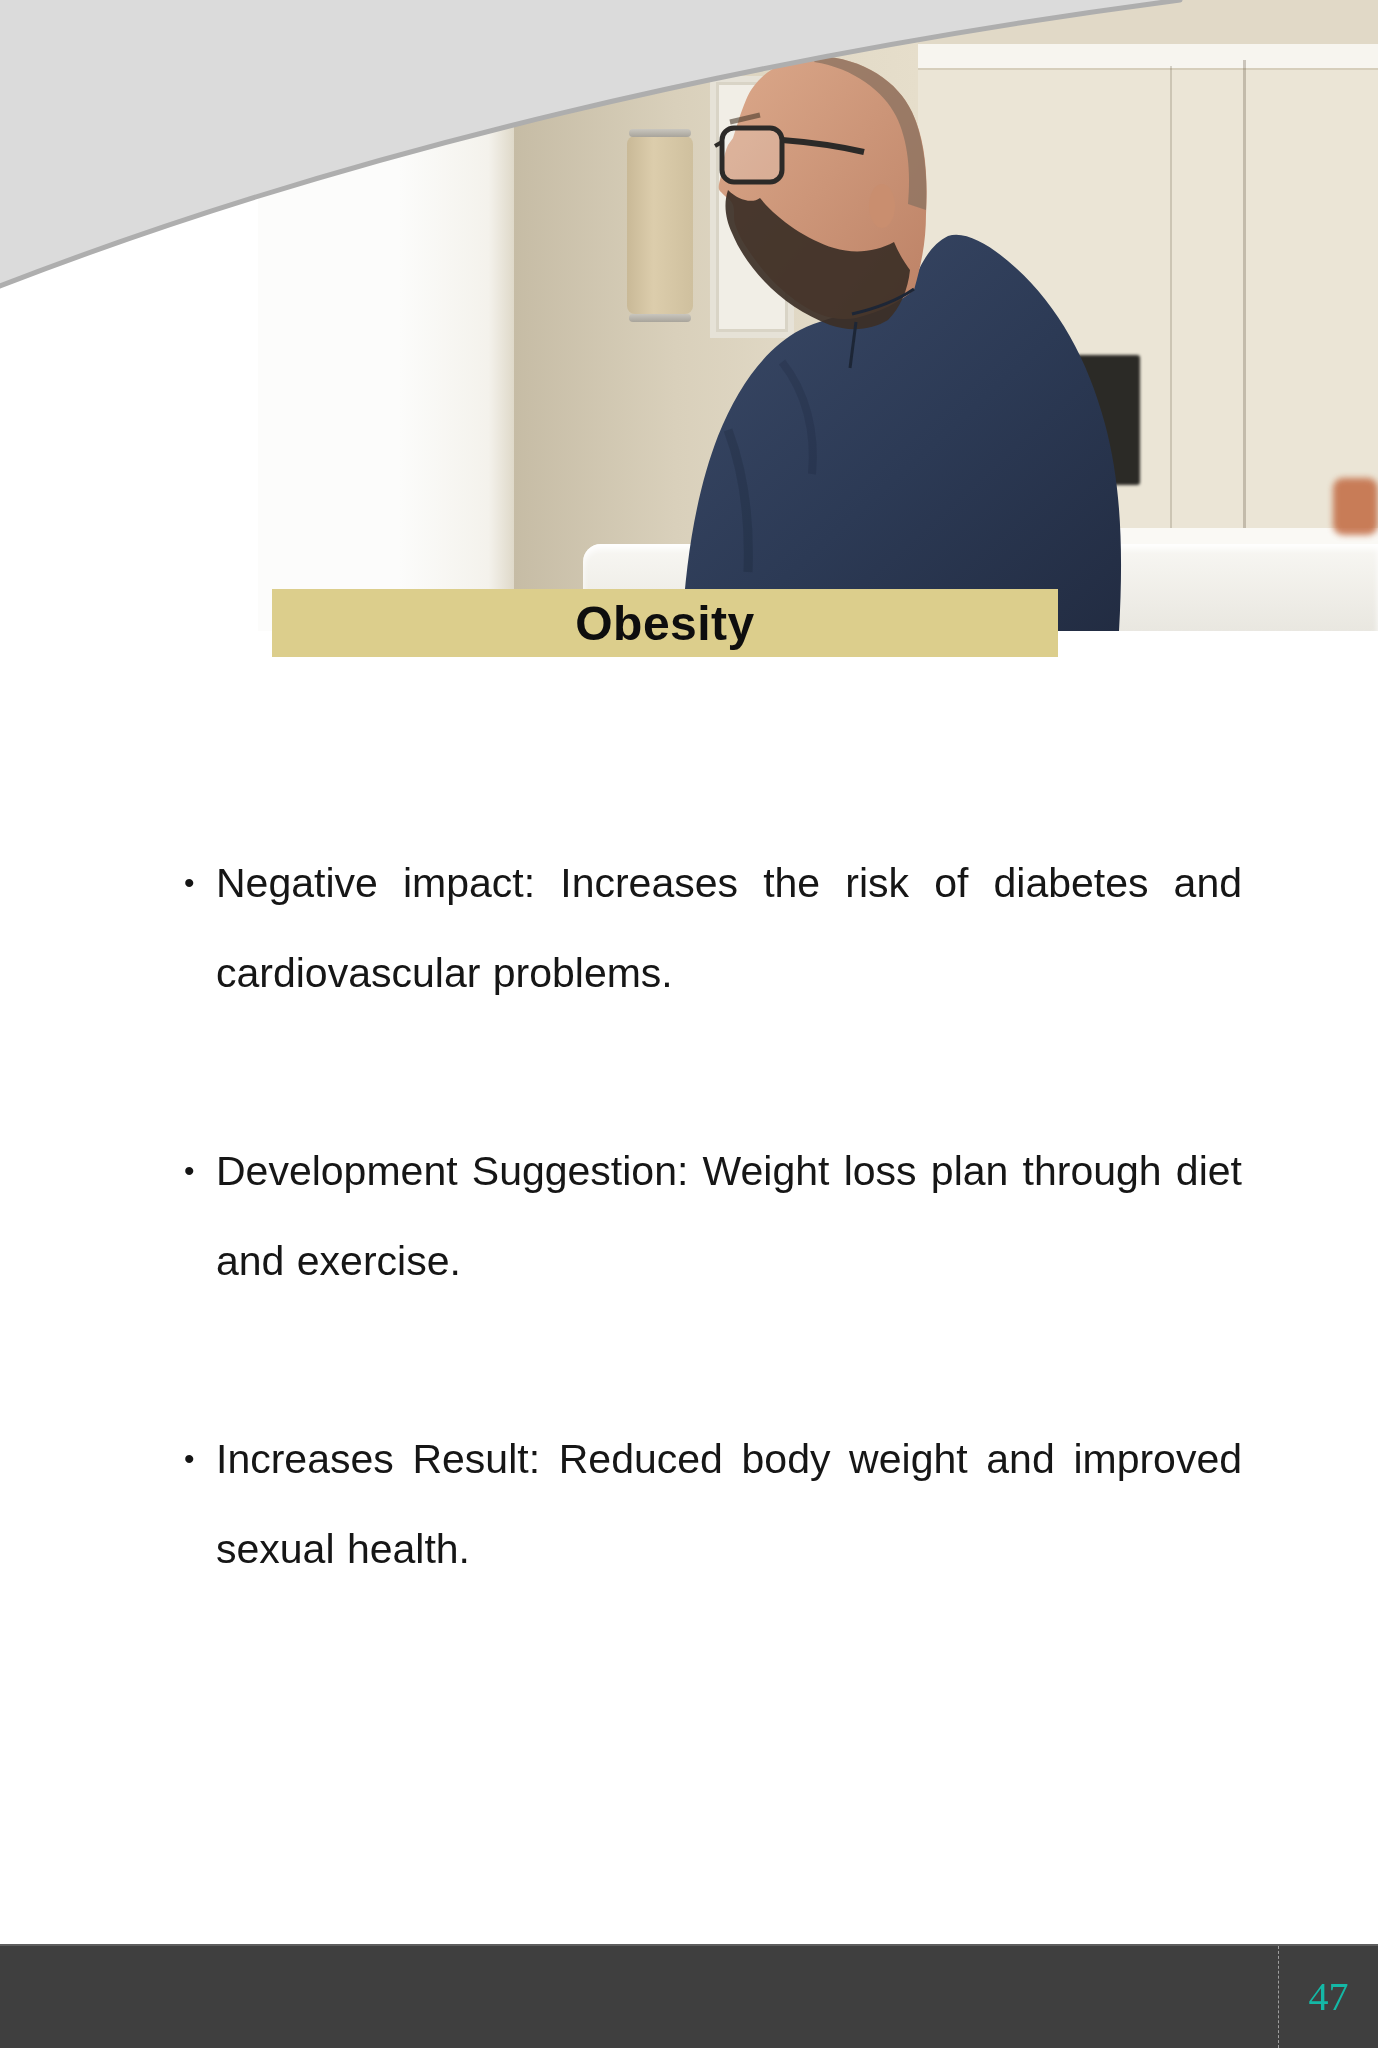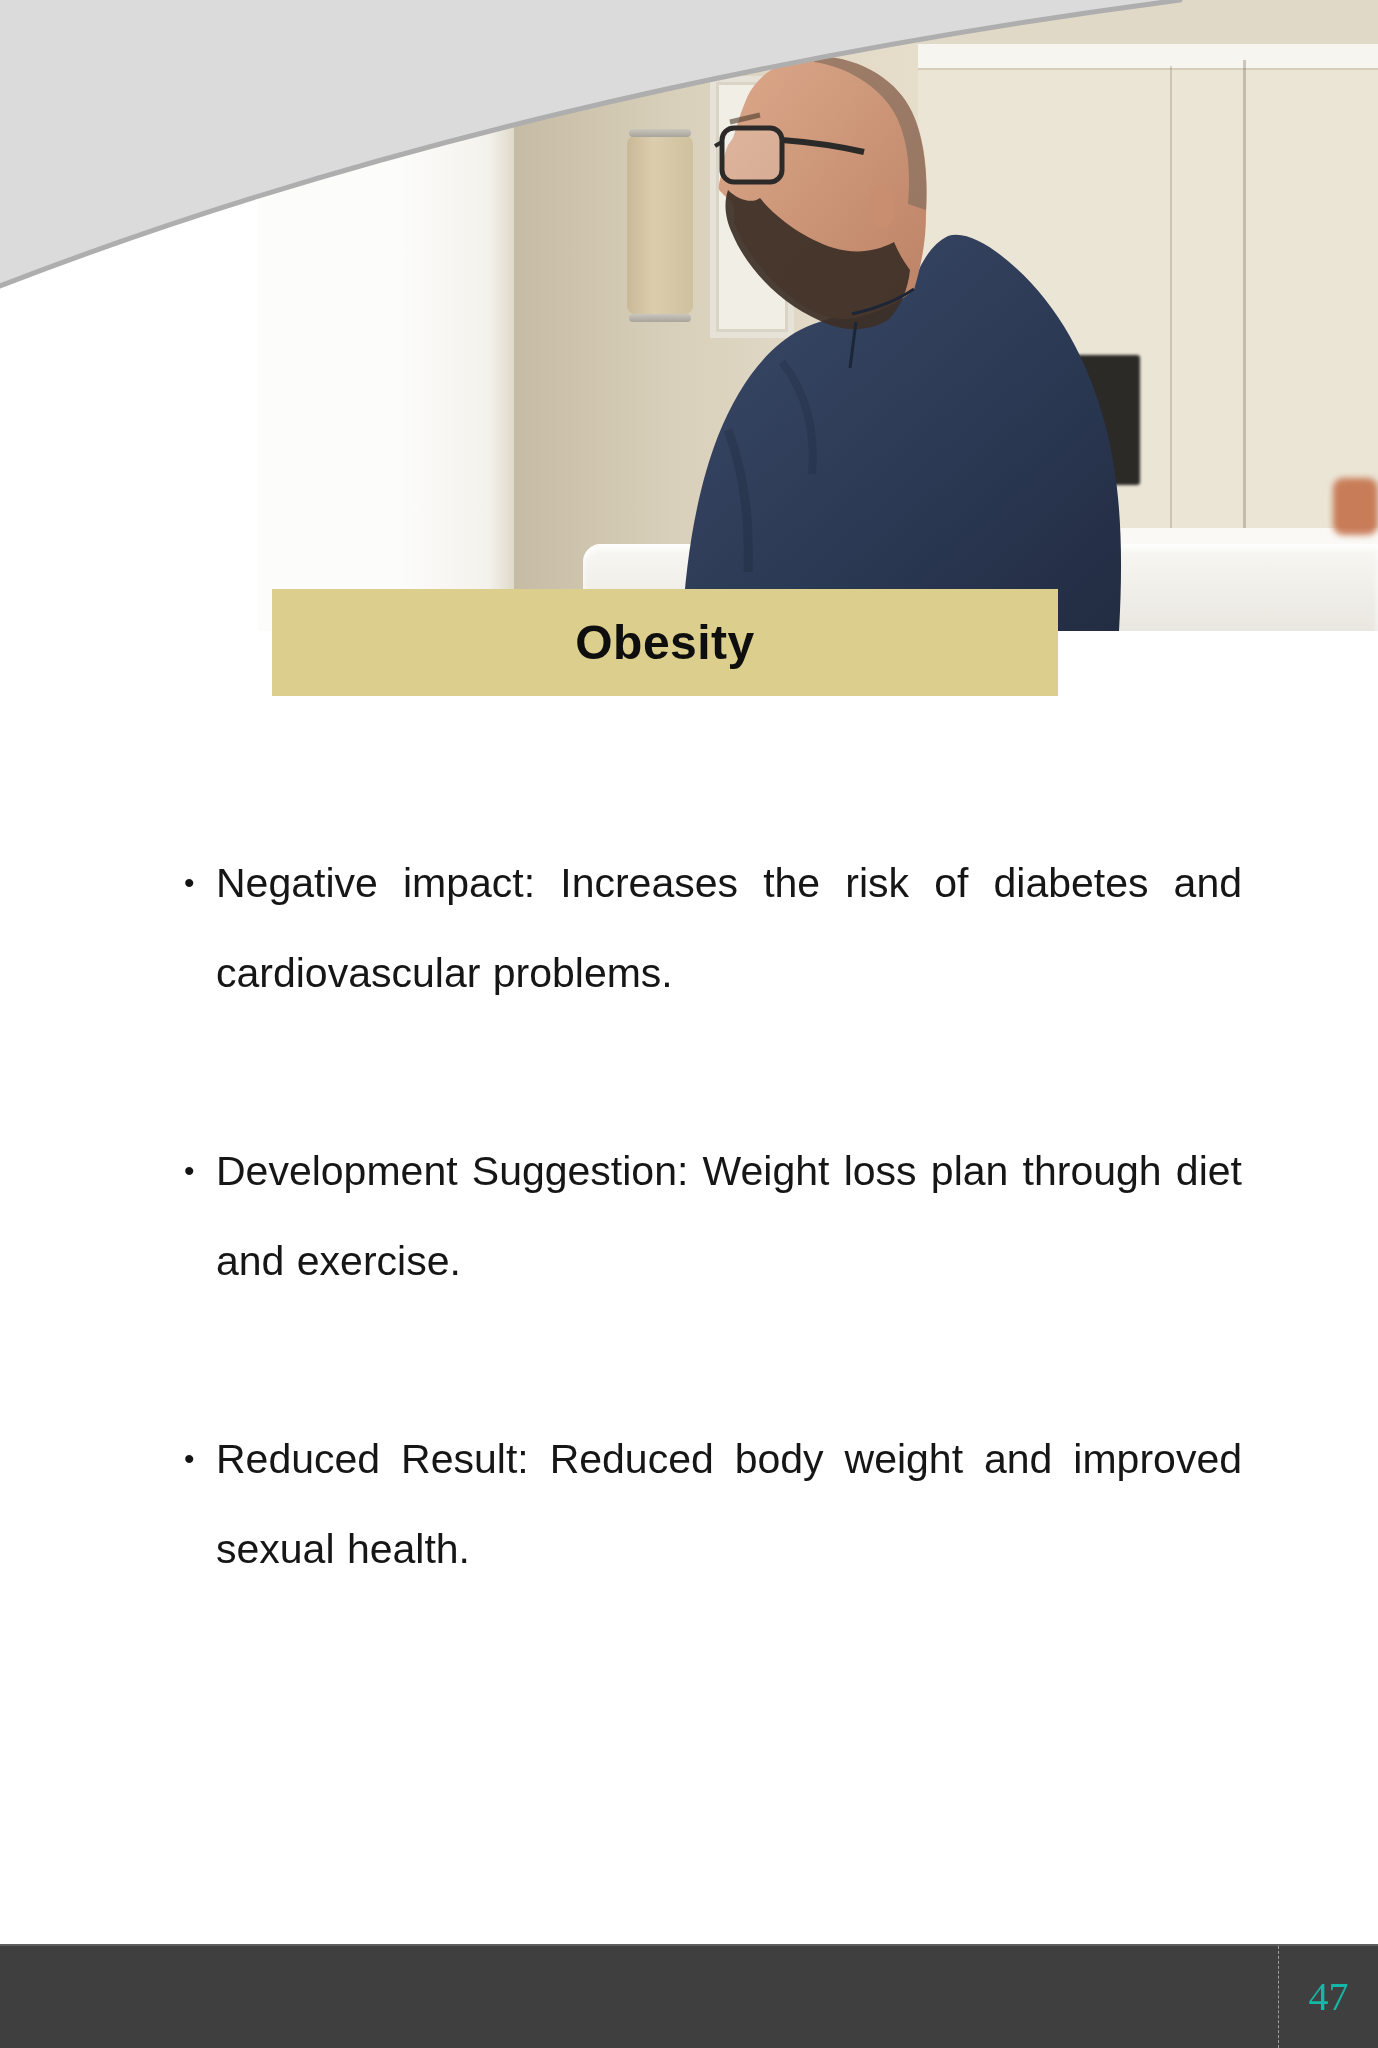--- a/index.html
+++ b/index.html
@@ -36,21 +36,21 @@
   .doorframe{position:absolute;left:452px;top:76px;width:84px;height:262px;background:#F1EEE6;
         border:6px solid #E6E2D7;box-shadow:inset 0 0 0 3px #D9D4C6;}
   .bed{position:absolute;left:325px;top:544px;width:795px;height:87px;border-top-left-radius:18px;
         background:linear-gradient(180deg,#F8F7F3,#E9E7E0);box-shadow:inset 0 5px 6px rgba(255,255,255,.95);}
   .man{position:absolute;left:0;top:0;width:1120px;height:631px;}
 
   
   .curve{position:absolute;left:0;top:0;width:1378px;height:300px;z-index:3;}
 
   
-  .banner{position:absolute;left:272px;top:589px;width:786px;height:107px;z-index:4;
+  .banner{position:absolute;left:272px;top:589px;width:786px;height:68px;z-index:4;
           background:var(--banner-bg);display:flex;align-items:center;justify-content:center;}
   .banner span{font-size:48px;font-weight:bold;color:#0E0E0E;letter-spacing:.5px;}
 
   
   .bullets{position:absolute;left:184px;top:838px;width:1058px;margin:0;padding:0;list-style:none;z-index:2;}
   .bullets li{display:flex;margin:0 0 108px 0;color:var(--text-color);}
   .bullets li:last-child{margin-bottom:0;}
   .dot{flex:0 0 32px;width:32px;font-size:30px;line-height:90px;color:#141414;}
   .bullets p{flex:1;margin:0;font-size:41px;line-height:90px;text-align:justify;text-align-last:left;word-spacing:1px;}
   .lead{font-weight:normal;}
@@ -169,21 +169,21 @@
     <li>
       <span class="dot">•</span>
       <p><span class="lead">Negative impact:</span> <span>Increases the risk of diabetes and cardiovascular problems.</span></p>
     </li>
     <li>
       <span class="dot">•</span>
       <p><span class="lead">Development Suggestion:</span> <span>Weight loss plan through diet and exercise.</span></p>
     </li>
     <li>
       <span class="dot">•</span>
-      <p><span class="lead">Reduced Result:</span> <span>Reduced body weight and improved sexual health.</span></p>
+      <p><span class="lead">Increases Result:</span> <span>Reduced body weight and improved sexual health.</span></p>
     </li>
   </ul>
 
   <div class="footer">
     <div class="fdiv"></div>
     <div class="pagenum">47</div>
   </div>
 
 </div>
 

